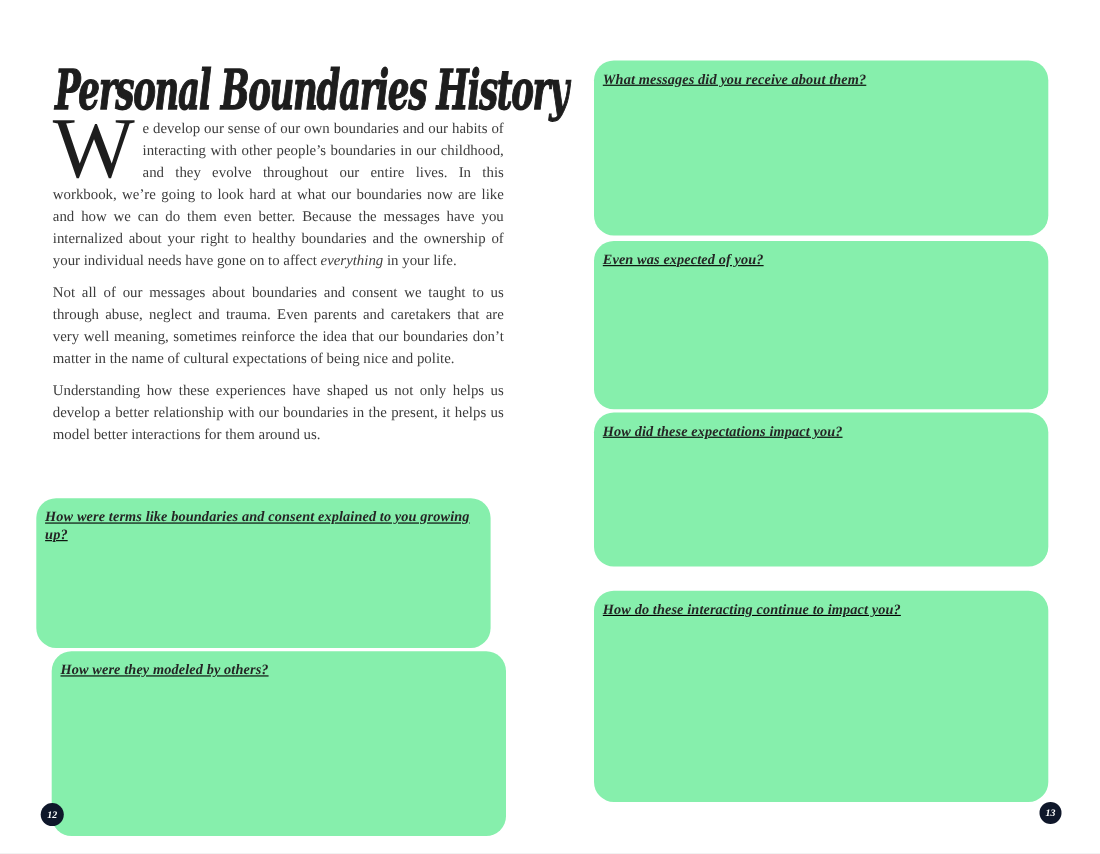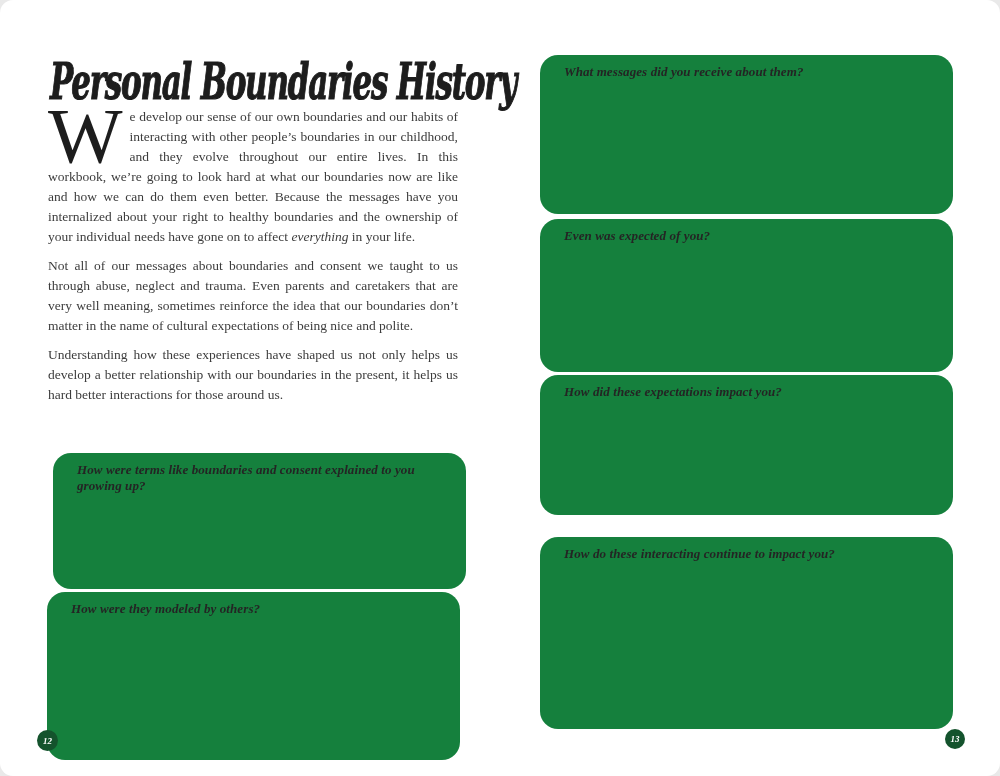--- a/index.html
+++ b/index.html
@@ -4,21 +4,20 @@
 <style>
   * { box-sizing: border-box; margin: 0; padding: 0; }
   html, body { background: #e9e9e9; }
   .spread {
     position: relative;
     width: 1000px;
     height: 776px;
     background: #ffffff;
     font-family: "Liberation Serif", serif;
     overflow: hidden;
-    border-radius: 13px;
   }
 
   
   .title {
     position: absolute;
     left: 50px;
     top: 52px;
     font-family: "DejaVu Serif", serif;
     font-style: italic;
     font-weight: 700;
@@ -52,48 +51,49 @@
     line-height: 58px;
     padding-right: 7px;
     color: #1d1d1d;
     font-weight: 400;
   }
   .italic { font-style: italic; }
 
   
   .qbox {
     position: absolute;
-    background: #15803d;
+    background: #86efac;
     border-radius: 18px;
-    padding: 9px 14px 0 24px;
+    padding: 9px 14px 0 8px;
+    text-decoration: underline;
   }
   .qlabel {
     font-family: "Liberation Serif", serif;
     font-weight: 700;
     font-style: italic;
     font-size: 13px;
     color: #242424;
     letter-spacing: 0.1px;
   }
 
   
-  .lb1 { left: 53px;  top: 453px; width: 413px; height: 136px; }
+  .lb1 { left: 33px;  top: 453px; width: 413px; height: 136px; }
   .lb2 { left: 47px;  top: 592px; width: 413px; height: 168px; }
   
   .rb1 { left: 540px; top: 55px;  width: 413px; height: 159px; }
   .rb2 { left: 540px; top: 219px; width: 413px; height: 153px; }
   .rb3 { left: 540px; top: 375px; width: 413px; height: 140px; }
   .rb4 { left: 540px; top: 537px; width: 413px; height: 192px; }
 
   
   .pagenum {
     position: absolute;
     width: 21px;
     height: 21px;
-    background: #14532d;
+    background: #0f172a;
     border-radius: 50%;
     color: #ffffff;
     font-style: italic;
     font-weight: 700;
     font-size: 9px;
     display: flex;
     align-items: center;
     justify-content: center;
     font-family: "Liberation Serif", serif;
   }
@@ -105,21 +105,21 @@
 
 <div class="spread">
 
   <div>
     <h1 class="title">Personal Boundaries History</h1>
 
     <div class="left-text">
       <p><span class="dropcap">W</span><span>e develop our sense of our own boundaries and our habits of interacting with other people’s boundaries in our childhood, and they evolve throughout our entire lives. In this workbook, we’re going to look hard at what our boundaries now are like and how we can do them even better. Because the messages have you internalized about your right to healthy boundaries and the ownership of your individual needs have gone on to affect </span><span class="italic">everything</span><span> in your life.</span></p>
 
       <p>Not all of our messages about boundaries and consent we taught to us through abuse, neglect and trauma. Even parents and caretakers that are very well meaning, sometimes reinforce the idea that our boundaries don’t matter in the name of cultural expectations of being nice and polite.</p>
-      <p>Understanding how these experiences have shaped us not only helps us develop a better relationship with our boundaries in the present, it helps us hard better interactions for those around us.</p>
+      <p>Understanding how these experiences have shaped us not only helps us develop a better relationship with our boundaries in the present, it helps us model better interactions for them around us.</p>
     </div>
 
     <div class="qbox lb1">
       <div class="qlabel">How were terms like boundaries and consent explained to you growing up?</div>
     </div>
 
     <div class="qbox lb2">
       <div class="qlabel">How were they modeled by others?</div>
     </div>
 

